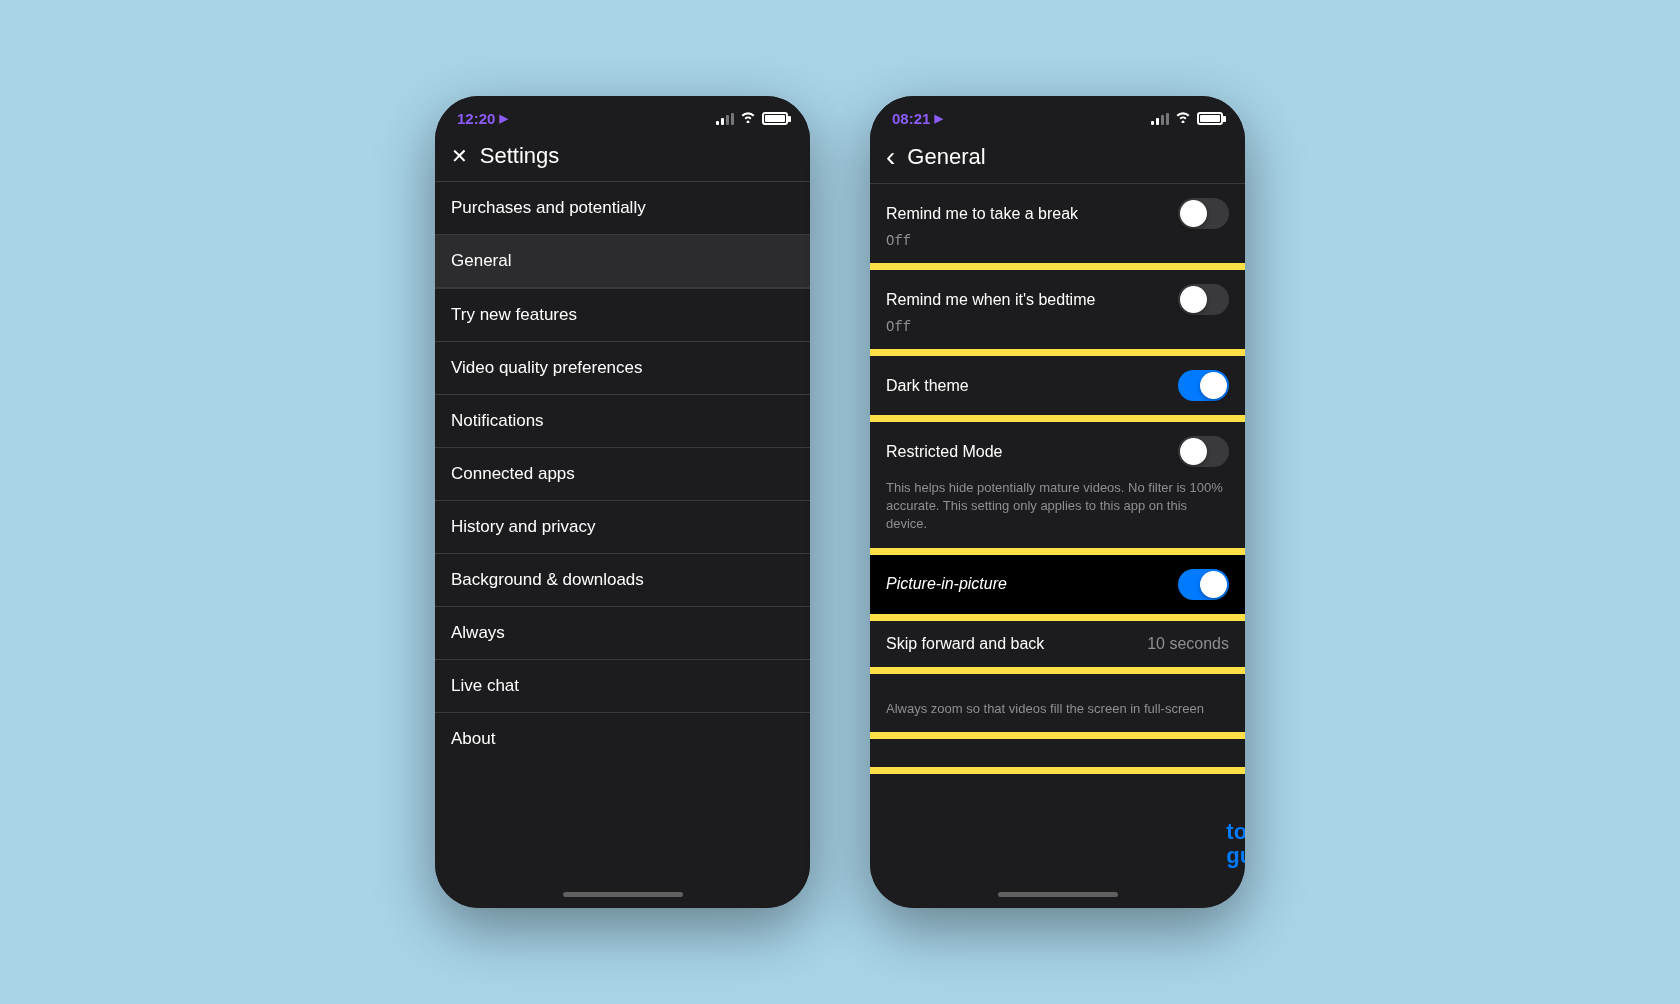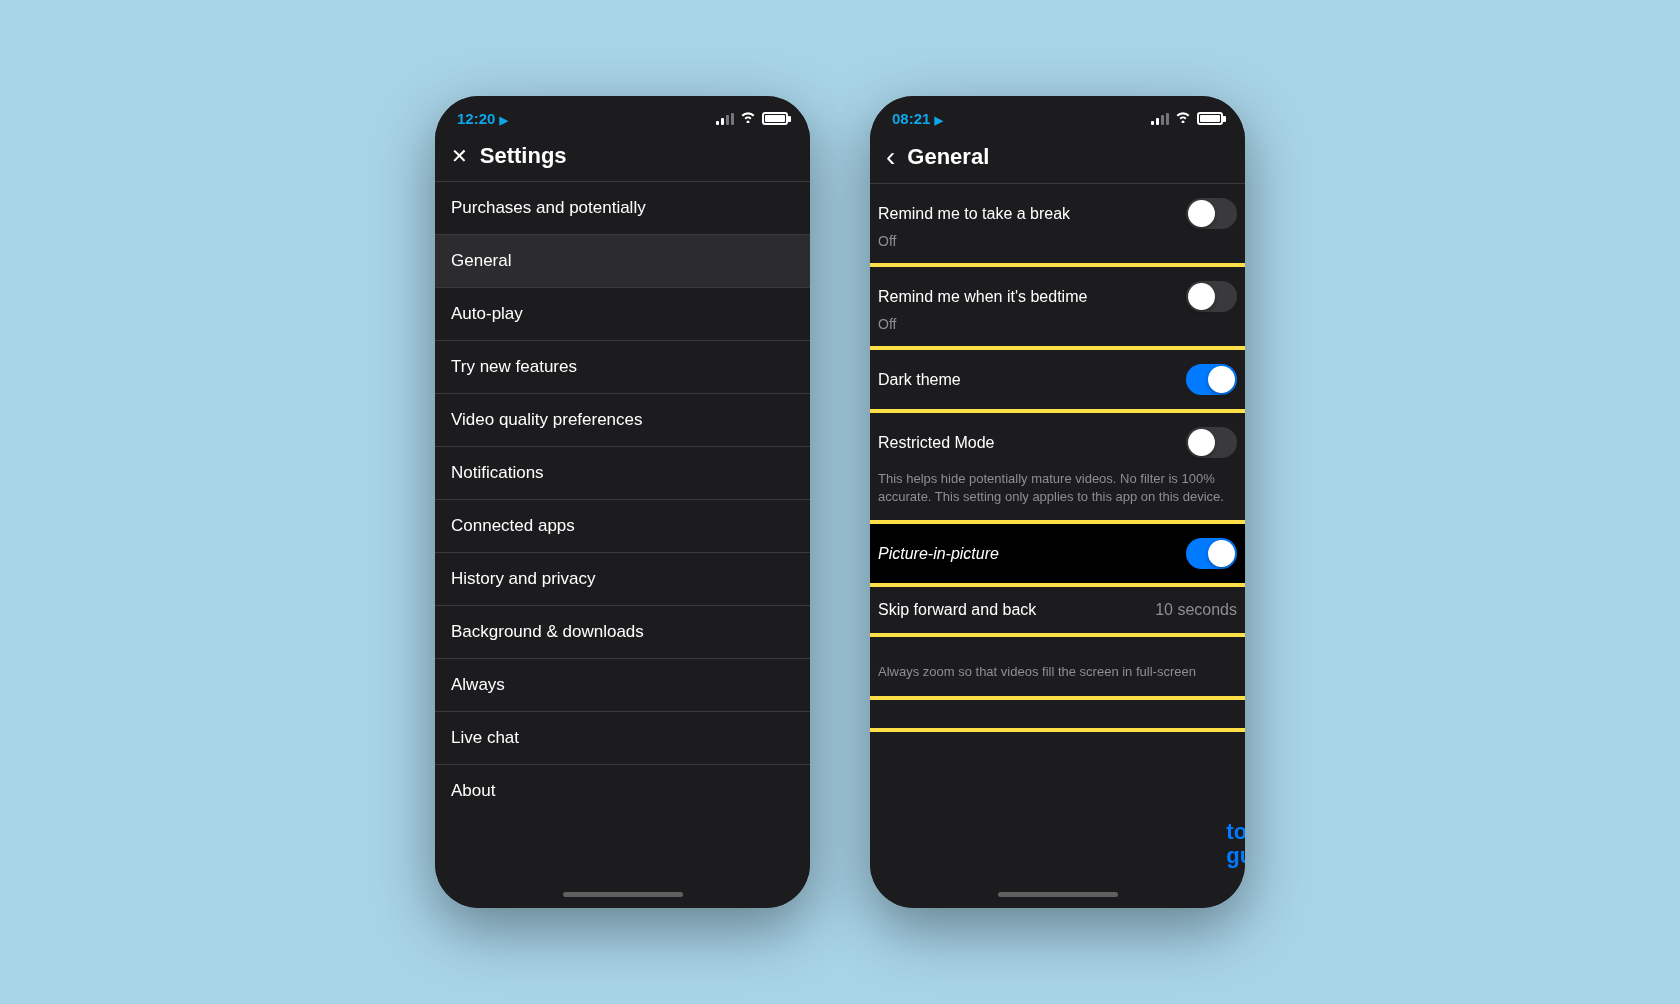--- a/index.html
+++ b/index.html
@@ -33,23 +33,23 @@
       justify-content: space-between;
       align-items: center;
       padding: 14px 22px 8px 22px;
       background: #1c1c1e;
       flex-shrink: 0;
     }
 
     .status-time {
       font-size: 15px;
       font-weight: 600;
-      color: #0ea5e9;
-      display: flex;
-      align-items: flex-end;
+      color: #8b5cf6;
+      display: flex;
+      align-items: center;
       gap: 4px;
     }
 
     .status-icons {
       display: flex;
       align-items: center;
       gap: 6px;
     }
 
     .signal-bars {
@@ -111,21 +111,21 @@
 
     .header-icon {
       color: #ffffff;
       font-size: 20px;
       margin-right: 12px;
       cursor: pointer;
     }
 
     .header-title {
       font-size: 22px;
-      font-weight: 700;
+      font-weight: 400;
       color: #ffffff;
     }
 
     .divider {
       height: 1px;
       background: #3a3a3c;
       margin: 0;
     }
 
     
@@ -189,22 +189,22 @@
 
     .general-list {
       flex: 1;
       overflow-y: auto;
       background: #1c1c1e;
     }
 
     .general-list::-webkit-scrollbar { display: none; }
 
     .general-item {
-      padding: 14px 8px;
-      border-bottom: 4px solid #fde047;
+      padding: 14px 16px;
+      border-bottom: 7px solid #fde047;
       display: flex;
       flex-direction: column;
     }
 
     .general-item.highlighted {
       background: #000000;
       font-style: italic;
     }
 
     .general-item-row {
@@ -216,20 +216,21 @@
     .general-item-label {
       font-size: 16px;
       color: #ffffff;
       font-weight: 400;
     }
 
     .general-item-sublabel {
       font-size: 14px;
       color: #8e8e93;
       margin-top: 4px;
+      font-family: Liberation Mono, monospace;
     }
 
     .general-item-value {
       font-size: 16px;
       color: #8e8e93;
     }
 
     .general-item-desc {
       font-size: 13px;
       color: #8e8e93;
@@ -326,23 +327,20 @@
 
   <div class="settings-list">
     <div class="settings-item">
       <span class="settings-item-text">Purchases and potentially</span>
     </div>
     <div class="divider"></div>
     <div class="settings-item active">
       <span class="settings-item-text">General</span>
     </div>
     <div class="divider"></div>
-    <div class="settings-item">
-      <span class="settings-item-text">Auto-play</span>
-    </div>
     <div class="divider"></div>
     <div class="settings-item">
       <span class="settings-item-text">Try new features</span>
     </div>
     <div class="divider"></div>
     <div class="settings-item">
       <span class="settings-item-text">Video quality preferences</span>
     </div>
     <div class="divider"></div>
     <div class="settings-item">

